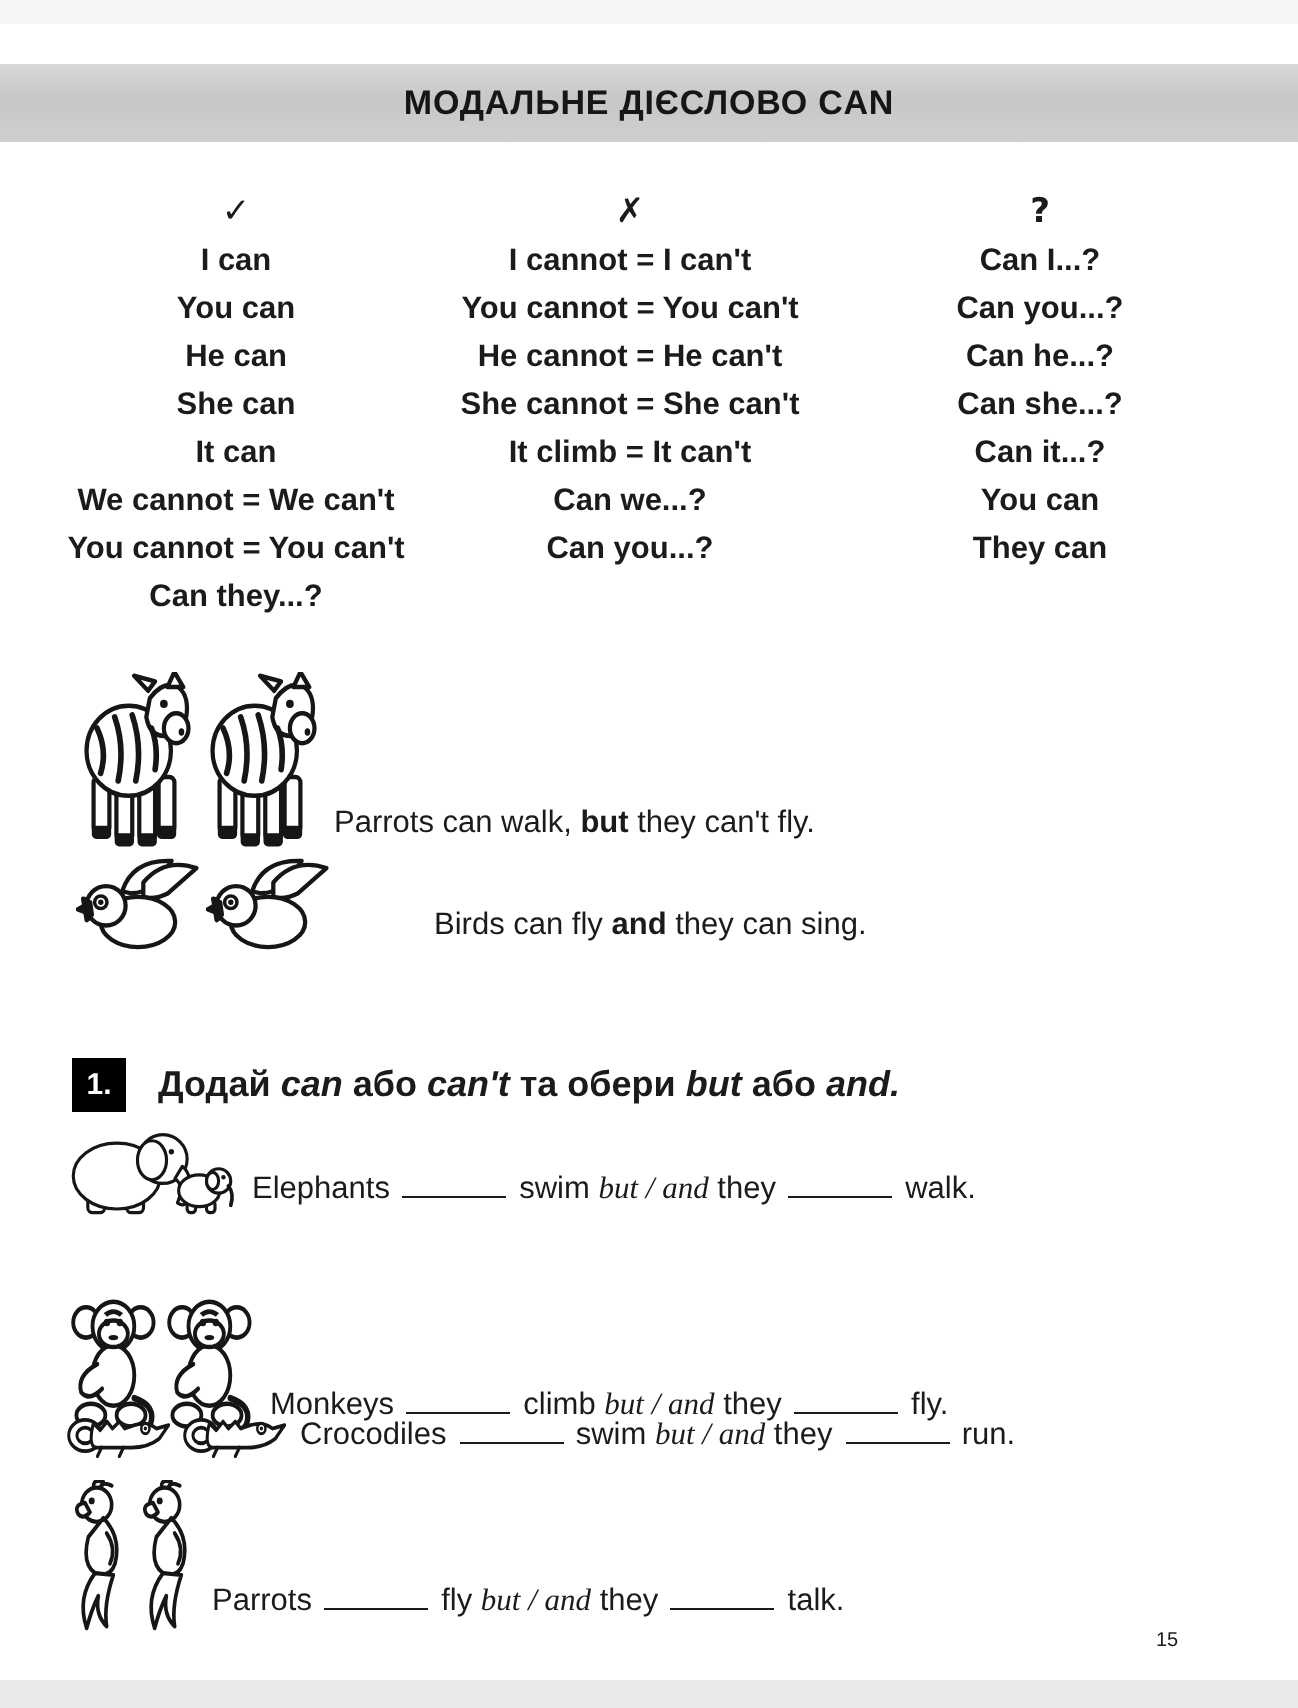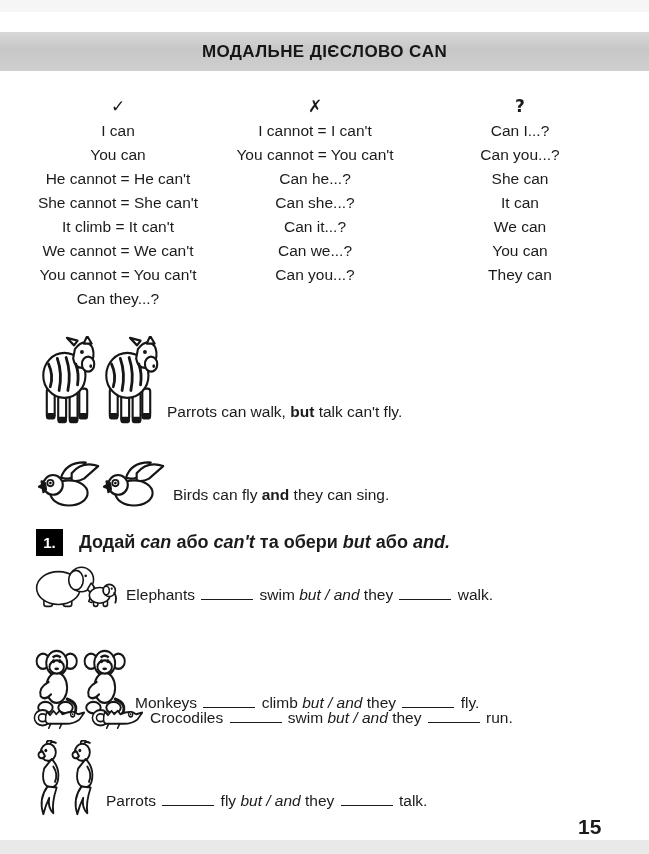--- a/index.html
+++ b/index.html
@@ -8,35 +8,35 @@
   .edge-top{position:absolute;top:0;left:0;width:649px;height:12px;background:#f6f6f6;}
   .edge-bottom{position:absolute;top:840px;left:0;width:649px;height:14px;background:#e9e9e9;}
 
   .header-bar{position:absolute;top:32px;left:0;width:649px;height:39px;
         background:linear-gradient(180deg,#d8d8d8 0%,#c7c7c7 45%,#cfcfcf 100%);
         display:flex;align-items:center;justify-content:center;
         font-weight:bold;font-size:17px;letter-spacing:.4px;color:#161616;}
 
   .gtable{position:absolute;top:94px;left:30px;display:grid;
         grid-template-columns:176px 218px 192px;font-size:15.5px;}
-  .gtable .cell{text-align:center;line-height:24px;height:24px;white-space:nowrap;}
+  .gtable .cell{text-align:center;line-height:24px;height:24px;white-space:nowrap;font-weight:bold;}
   .gtable .head{font-weight:bold;font-size:17px;line-height:25px;height:25px;
         font-family:"DejaVu Sans",sans-serif;}
 
   .example,.item{position:absolute;display:flex;align-items:flex-end;}
   .animals{display:flex;align-items:flex-end;}
   .sentence{font-size:15.5px;white-space:nowrap;}
   .bold{font-weight:bold;}
-  .it{font-style:italic;}
+  .it{font-style:italic;font-family:Liberation Serif, serif;}
   .bi{font-weight:bold;font-style:italic;}
 
   .ex-zebra{top:336px;left:38px;}
   .ex-zebra .animals{gap:5px;}
   .ex-zebra .sentence{margin:0 0 5px 8px;}
-  .ex-bird{top:458px;left:38px;}
+  .ex-bird{top:426px;left:38px;gap:44px;}
   .ex-bird .animals{gap:3px;}
   .ex-bird .sentence{margin:0 0 6px 8px;}
 
   .exercise-head{position:absolute;top:529px;left:36px;display:flex;align-items:center;gap:16px;}
   .badge{width:27px;height:27px;background:#000000;color:#ffffff;font-weight:bold;font-size:15px;
         display:flex;align-items:center;justify-content:center;}
   .instruction{font-weight:bold;font-size:18px;white-space:nowrap;}
 
   .item .sentence{margin-left:7px;margin-bottom:6px;}
   .item-elephant{top:560px;left:33px;}
@@ -44,21 +44,21 @@
   .item-monkey .animals{gap:3px;}
   .item-croc{top:703px;left:33px;}
   .item-croc .animals{gap:6px;}
   .item-croc .sentence{margin-bottom:2px;}
   .item-parrot{top:740px;left:35px;align-items:center;}
   .item-parrot .animals{gap:4px;}
   .item-parrot .sentence{margin-bottom:0;margin-top:44px;}
 
   .blank{display:inline-block;width:52px;height:14px;border-bottom:1.6px solid #1b1b1b;margin:0 2px;}
 
-  .pagenum{position:absolute;top:815px;left:578px;font-weight:bold;font-size:21px;}
+  .pagenum{position:absolute;top:815px;left:578px;font-weight:normal;font-size:10px;}
   svg{display:block;}
 </style>
 </head>
 <body>
 
 <div class="page">
   <div class="edge-top"></div>
 
   <div class="header-bar">
     <span>МОДАЛЬНЕ ДІЄСЛОВО CAN</span>
@@ -70,32 +70,32 @@
     <div class="cell head">?</div>
 
     <div class="cell">I can</div>
     <div class="cell">I cannot = I can't</div>
     <div class="cell">Can I...?</div>
 
     <div class="cell">You can</div>
     <div class="cell">You cannot = You can't</div>
     <div class="cell">Can you...?</div>
 
+    <div class="cell">He can</div>
     <div class="cell">He cannot = He can't</div>
     <div class="cell">Can he...?</div>
 
     <div class="cell">She can</div>
     <div class="cell">She cannot = She can't</div>
     <div class="cell">Can she...?</div>
 
     <div class="cell">It can</div>
     <div class="cell">It climb = It can't</div>
     <div class="cell">Can it...?</div>
 
-    <div class="cell">We can</div>
     <div class="cell">We cannot = We can't</div>
     <div class="cell">Can we...?</div>
 
     <div class="cell">You can</div>
     <div class="cell">You cannot = You can't</div>
     <div class="cell">Can you...?</div>
 
     <div class="cell">They can</div>
     <div class="cell">Can they...?</div>
   </div>
@@ -153,21 +153,21 @@
           <rect x="35" y="86" width="11" height="7" rx="2.5"></rect>
             <rect x="46" y="82" width="11" height="7" rx="2.5"></rect>
           <circle cx="50" cy="17" r="2.2"></circle>
             <ellipse cx="60" cy="32" rx="1.6" ry="2"></ellipse>
         </g>
       </svg>
     </div>
     <div class="sentence">
       <span>Parrots can walk,</span>
       <span class="bold">but</span>
-      <span>talk can't fly.</span>
+      <span>they can't fly.</span>
     </div>
   </div>
 
   <div class="example ex-bird">
     <div class="animals">
       <svg width="62" height="52" viewBox="0 0 70 58" preserveAspectRatio="none">
         <g fill="#fff" stroke="#161616" stroke-width="2.4" stroke-linejoin="round">
           <path d="M26 22 Q32 4 54 5 L44 19 Q38 23 31 23 Z"></path>
           <path d="M38 17 Q50 3 68 9 L52 23 Q44 27 38 25 Z"></path>
           <path d="M4 26 L19 29 L6 38 Z"></path>

